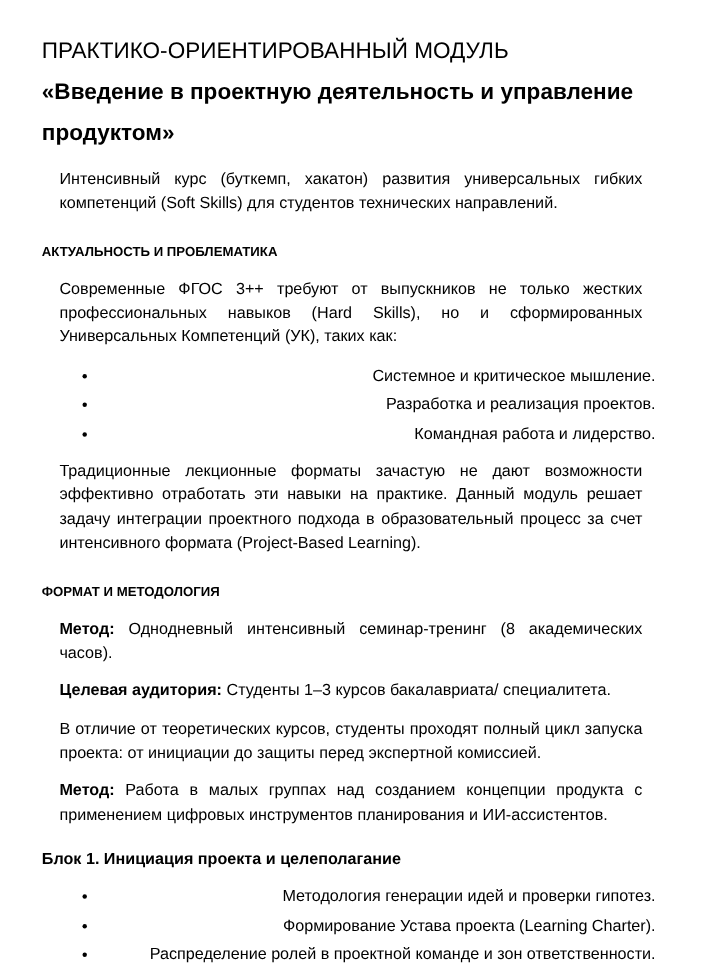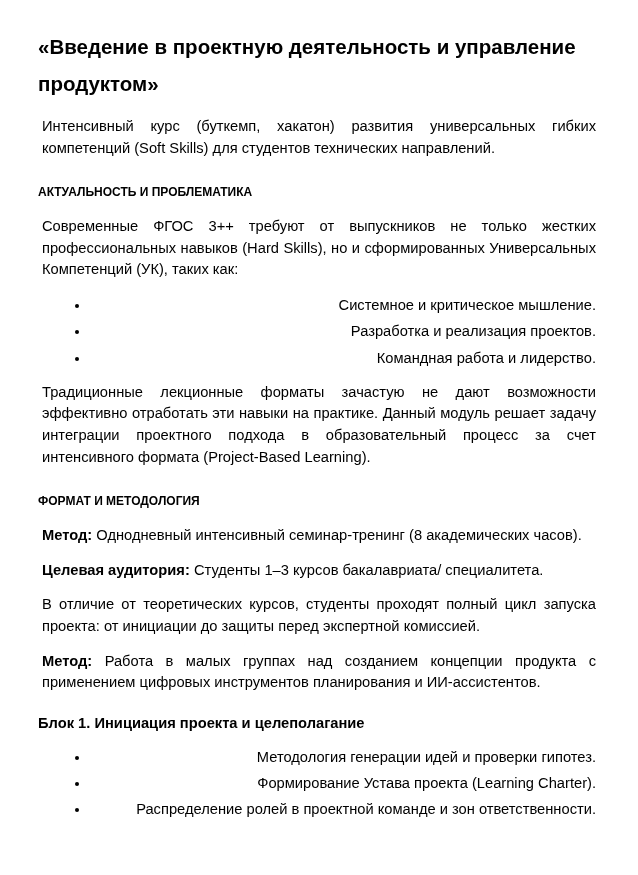--- a/index.html
+++ b/index.html
@@ -26,21 +26,21 @@
     font-size: 20.5px;
     font-weight: 700;
     line-height: 37px;
     margin: 0 0 14px 0;
     max-width: 540px;
   }
   p.body-par {
     font-size: 14.7px;
     line-height: 21.6px;
     text-align: justify;
-    margin: 13px 4px;
+    margin: 13px 16px;
   }
   p.body-par .lead {
     font-weight: 700;
   }
   h2.section-heading {
     font-size: 12px;
     font-weight: 700;
     line-height: 22px;
     margin: 22px 0 13px 0;
   }
@@ -61,20 +61,21 @@
     text-align: right;
     margin: 4px;
     padding-left: 0;
   }
 </style>
 </head>
 <body>
 
 <div class="page">
 
+  <h1 class="doc-title-line1">ПРАКТИКО-ОРИЕНТИРОВАННЫЙ МОДУЛЬ</h1>
   <div class="doc-title-line2">«Введение в проектную деятельность и управление продуктом»</div>
 
   <p class="body-par">Интенсивный курс (буткемп, хакатон) развития универсальных гибких компетенций (Soft Skills) для студентов технических направлений.</p>
 
   <h2 class="section-heading">АКТУАЛЬНОСТЬ И ПРОБЛЕМАТИКА</h2>
 
   <p class="body-par">Современные ФГОС 3++ требуют от выпускников не только жестких профессиональных навыков (Hard Skills), но и сформированных Универсальных Компетенций (УК), таких как:</p>
 
   <ul class="bullet-list">
     <li>Системное и критическое мышление.</li>

